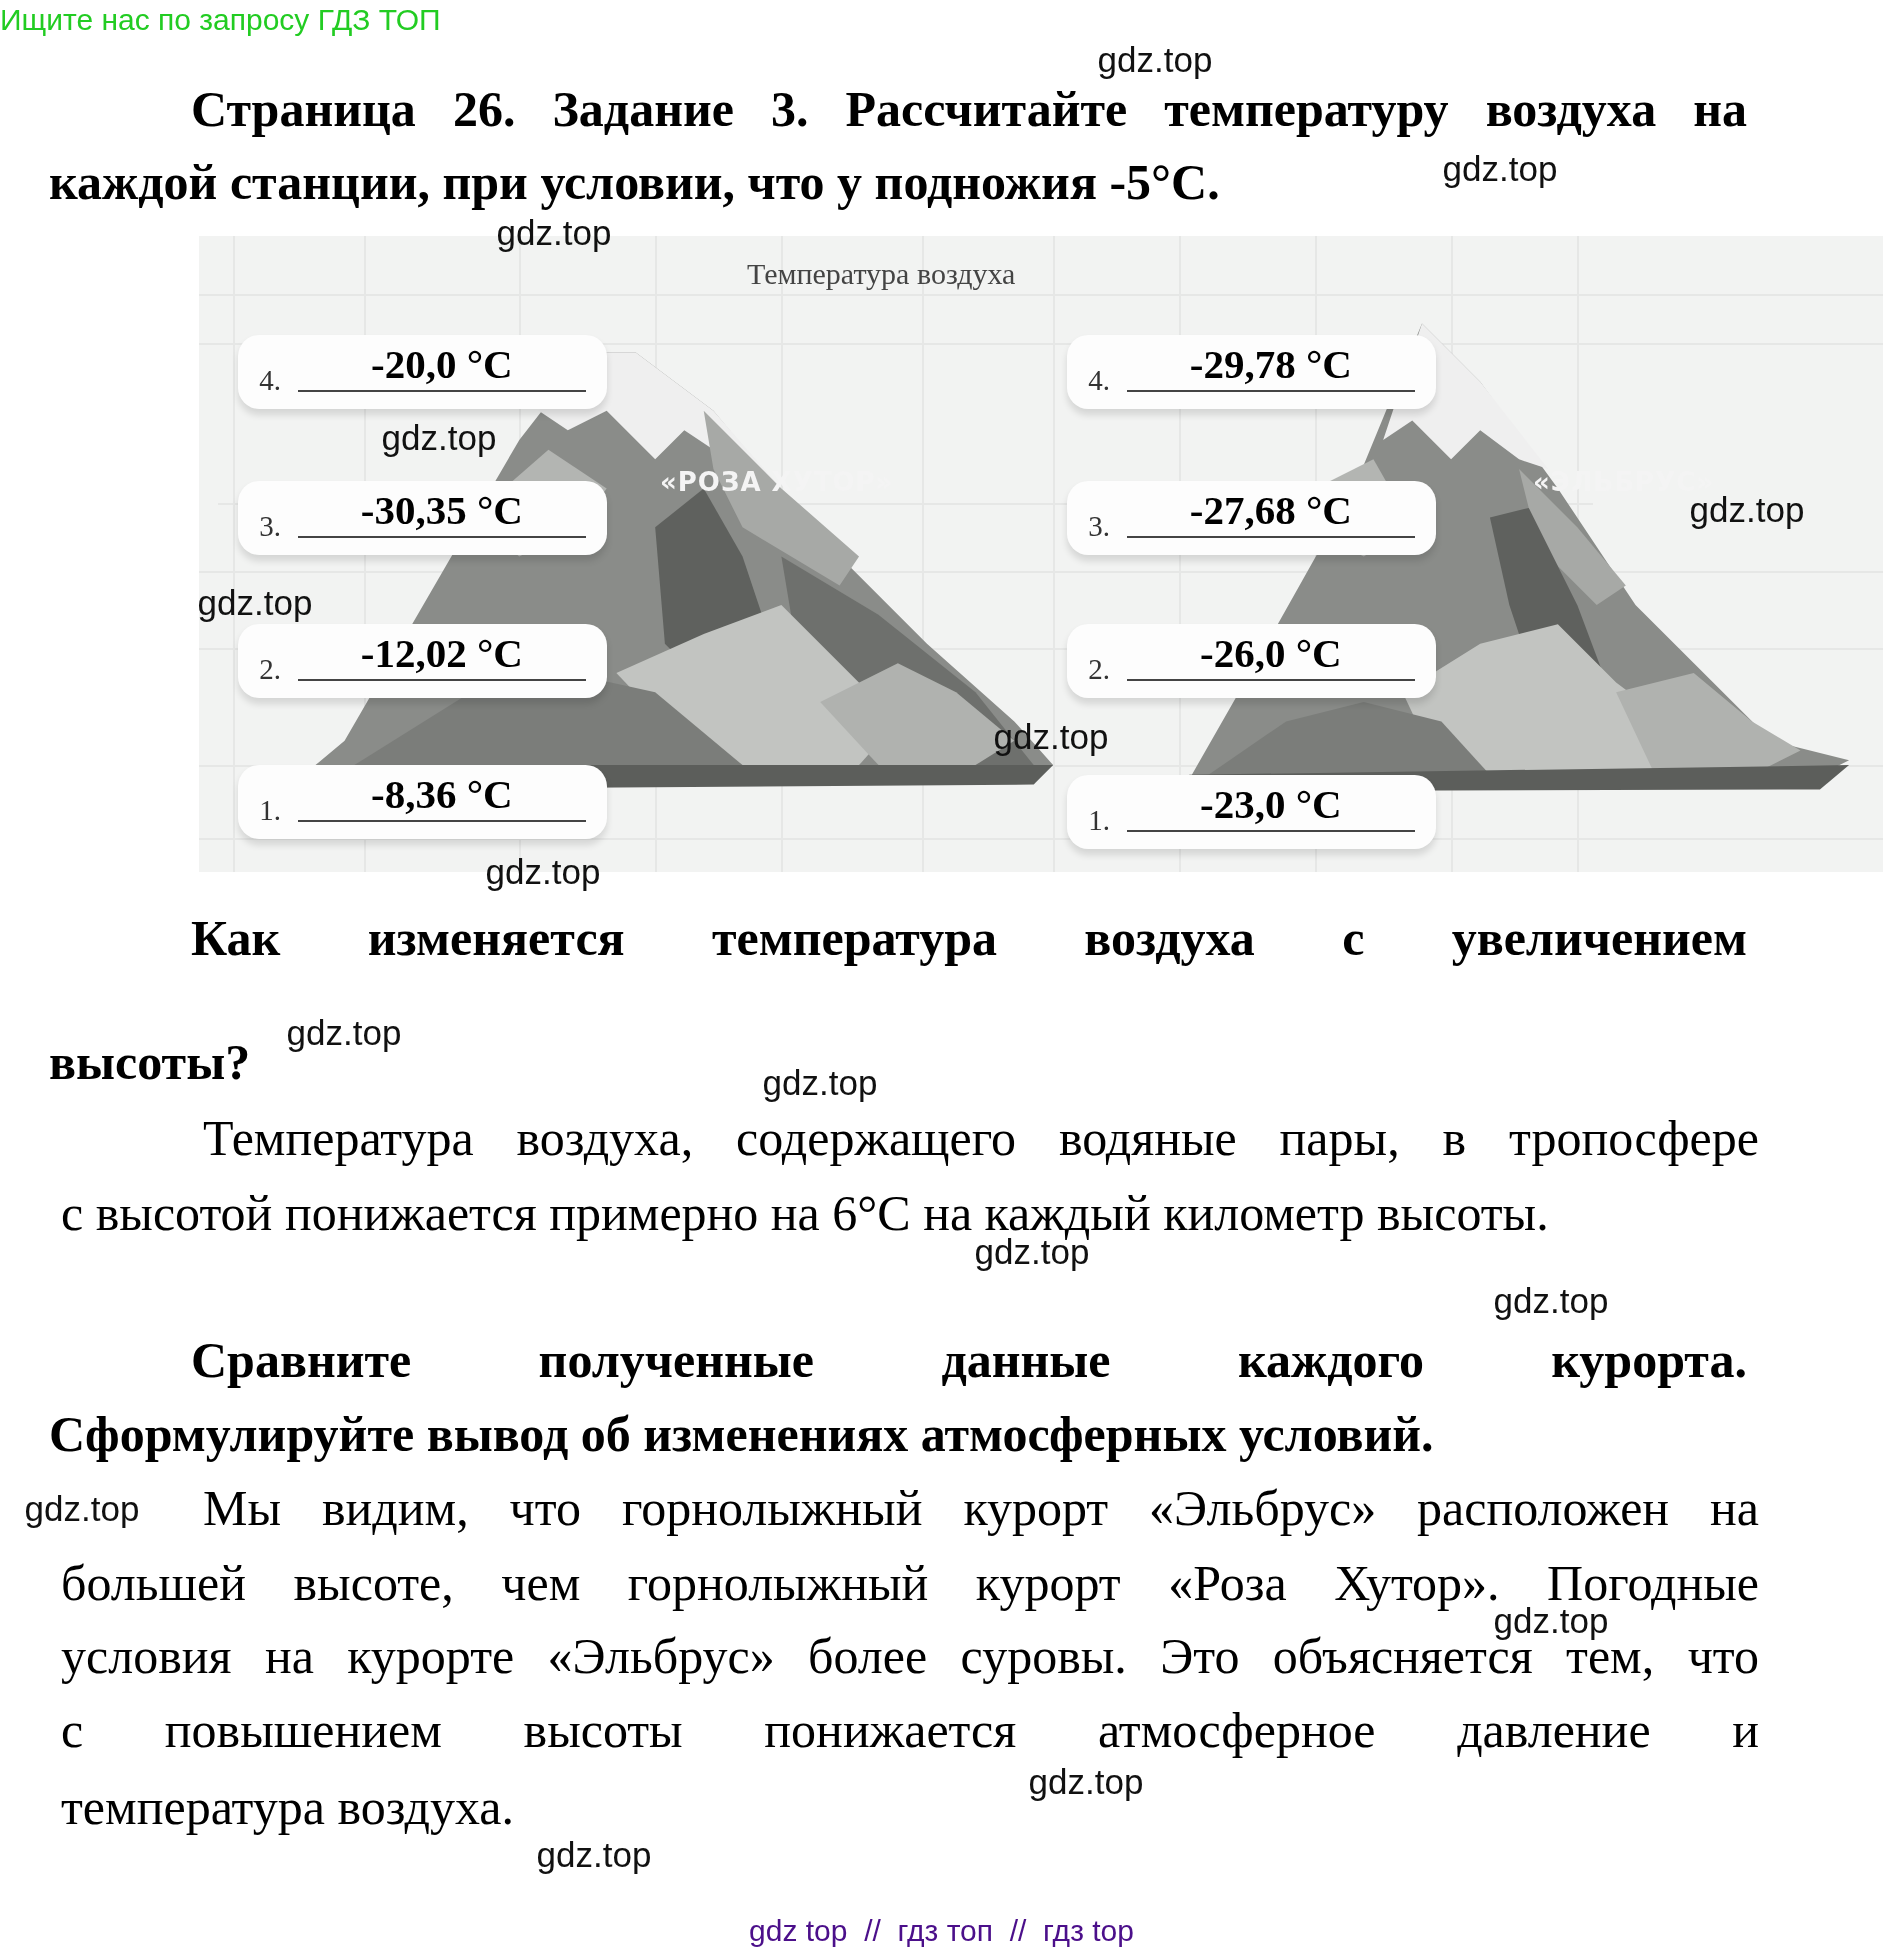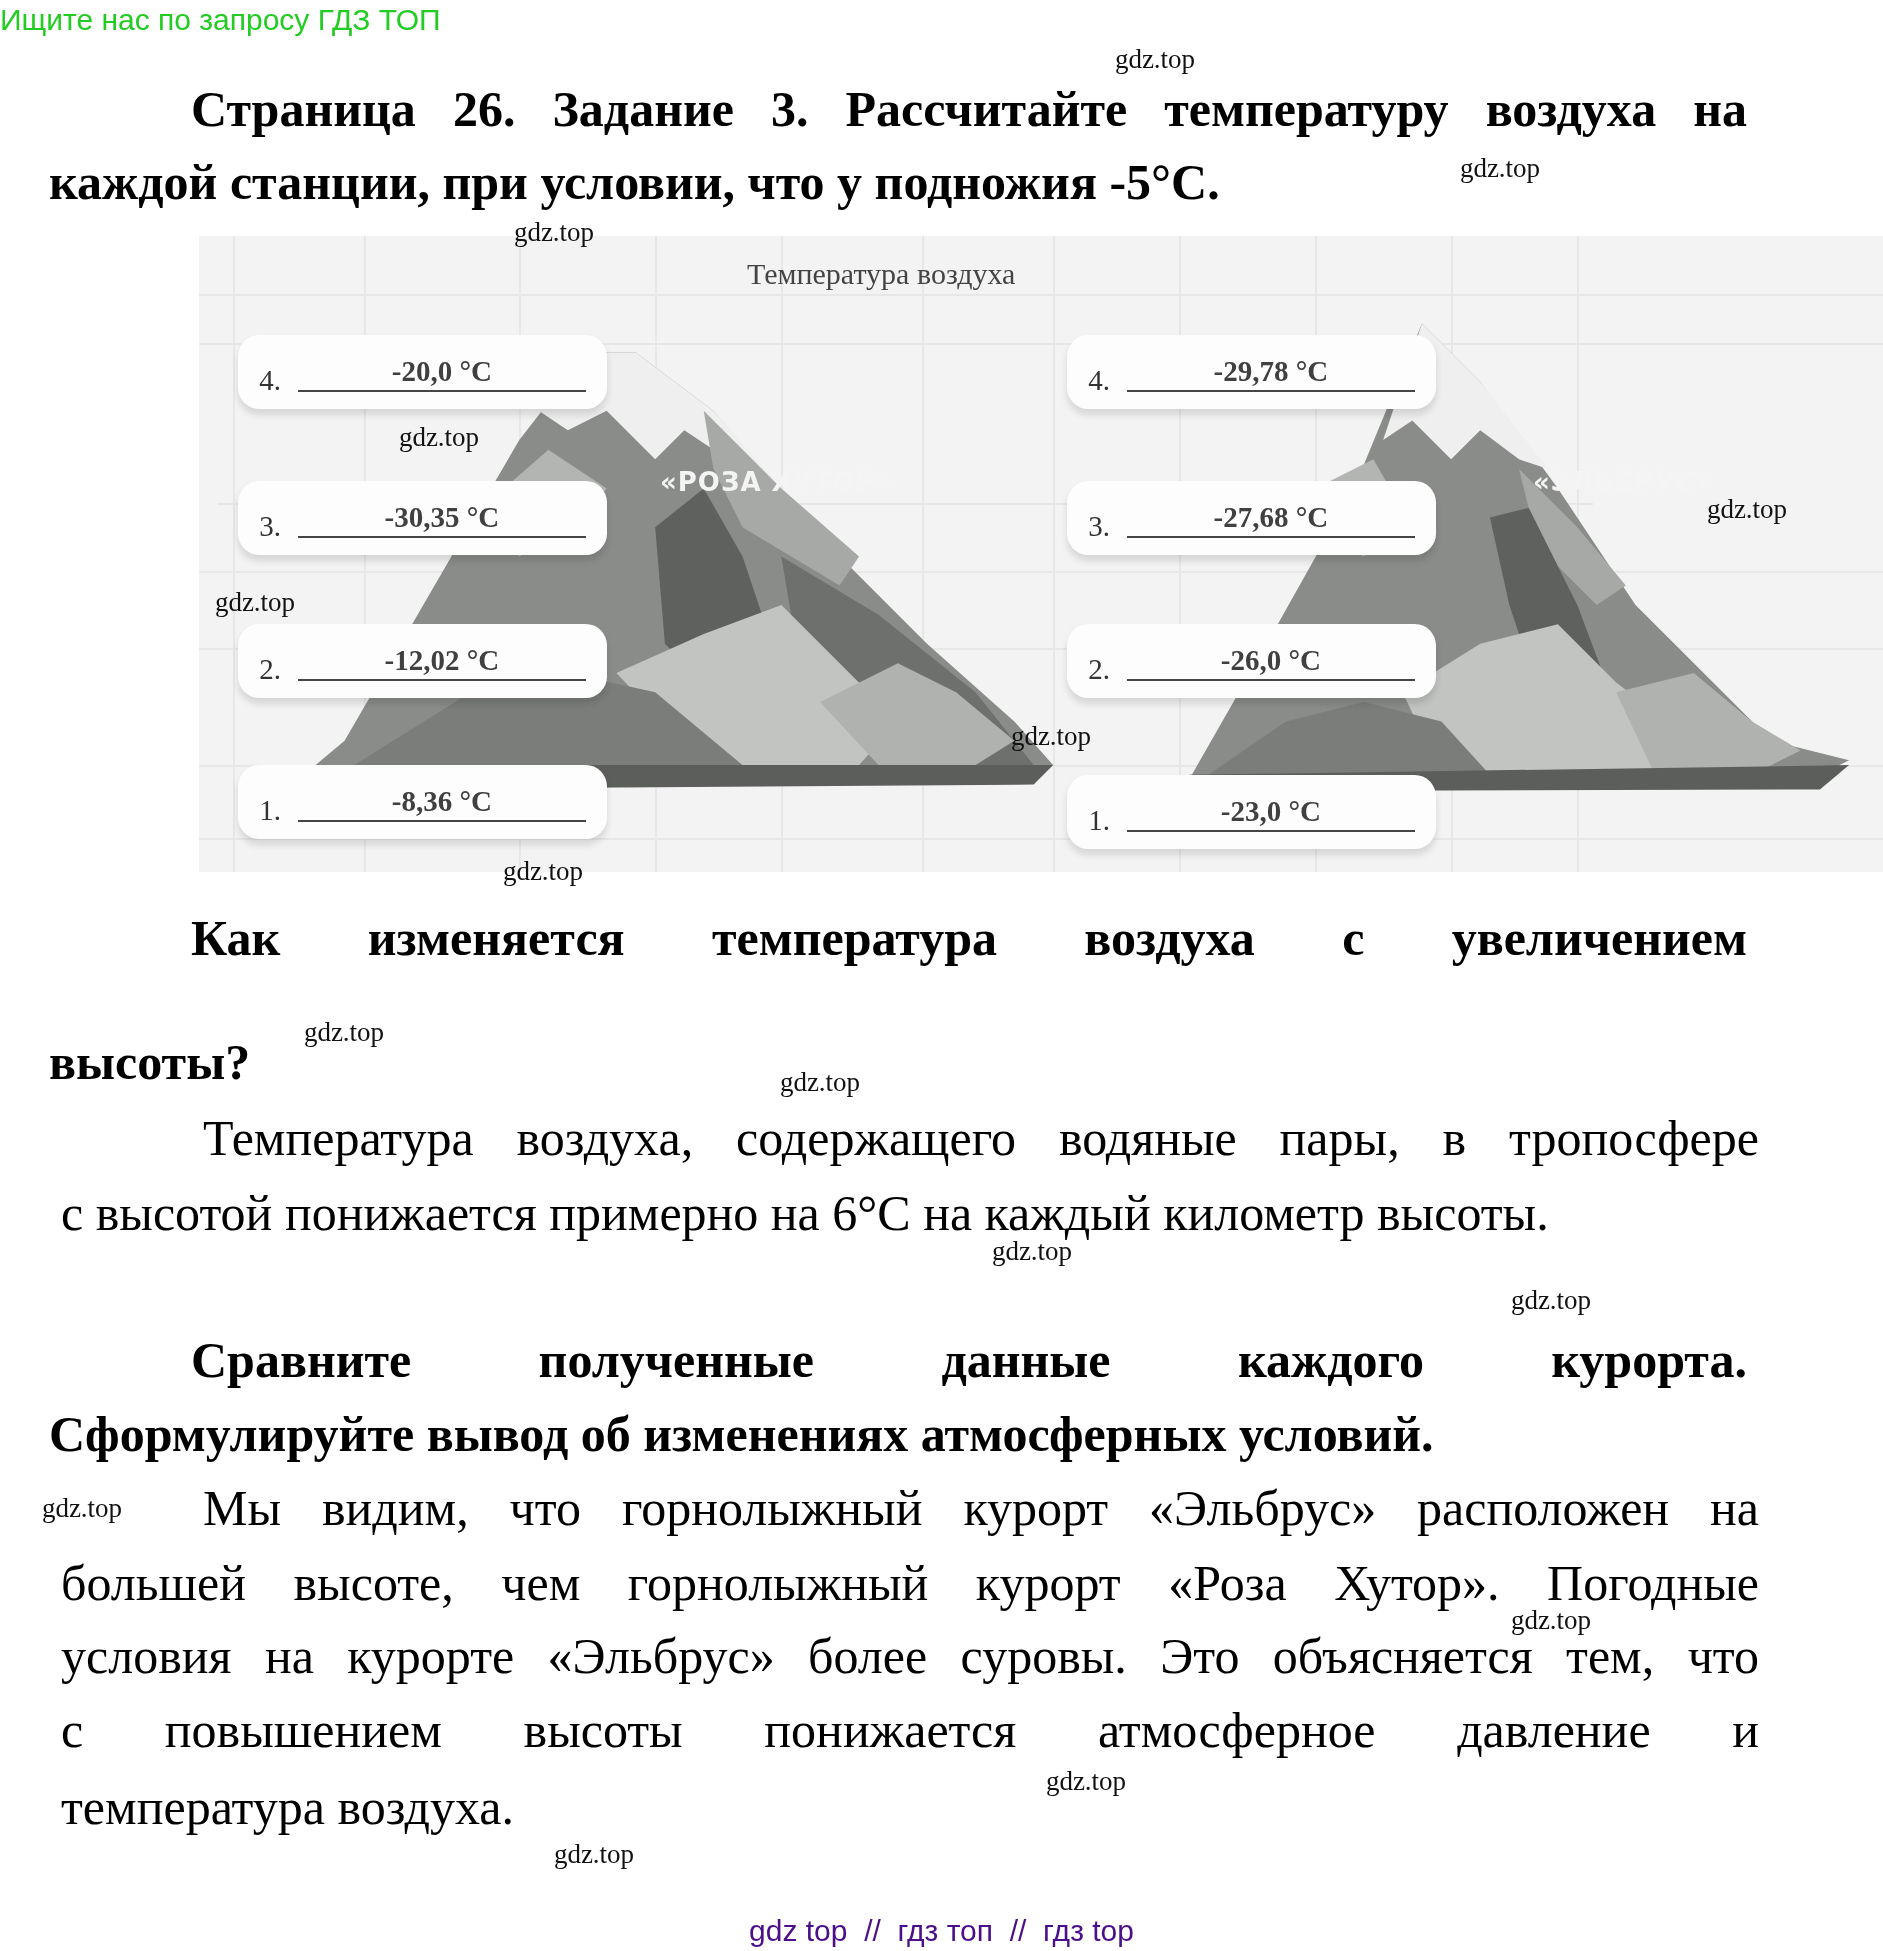--- a/index.html
+++ b/index.html
@@ -1,33 +1,33 @@
 <!DOCTYPE html>
 <html><head>
 <meta charset="utf-8">
 <style>
   html, body { margin:0; padding:0; background:#ffffff; }
   body { width:1883px; height:1951px; position:relative; overflow:hidden; font-family:"Liberation Serif", serif; color:#000; }
   .abs { position:absolute; }
   .promo { left:0; width:1883px; top:0; font-family:"Liberation Sans", sans-serif; font-size:30px; color:#22cc22; line-height:35px; }
-  .wm { font-family:Liberation Serif, serif; font-size:27px; color:#111; line-height:29px; white-space:nowrap; transform:translate(-50%,-50%); }
+  .wm { font-family:Liberation Sans, sans-serif; font-size:35px; color:#111; line-height:29px; white-space:nowrap; transform:translate(-50%,-50%); }
   .h-line { left:49px; width:1698px; font-weight:bold; font-size:50px; line-height:58px; white-space:nowrap; }
   .justify { text-align:justify; text-align-last:justify; }
   .indent { padding-left:142px; box-sizing:border-box; }
   .p-line { left:61px; width:1698px; font-size:50px; line-height:58px; white-space:nowrap; }
   
   .figure { left:199px; top:236px; width:1685px; height:636px; background:#f2f3f2; overflow:hidden; }
   .figure .grid-v { position:absolute; top:0; bottom:0; width:1.9px; background:#e6e7e6; }
   .figure .grid-h { position:absolute; left:0; right:0; height:1.9px; background:#e6e7e6; }
   .fig-title { position:absolute; font-size:30px; color:#444; white-space:nowrap; }
   .mnt-label { position:absolute; font-family:"DejaVu Sans", sans-serif; font-size:26px; font-weight:bold; color:#f4f4f4; letter-spacing:1px; white-space:nowrap; }
   .station { position:absolute; width:369px; height:74px; background:#fdfdfd; border-radius:21.3px; box-shadow:0 5.8px 7.8px rgba(0,0,0,0.12); }
   .station .num { position:absolute; left:21.3px; bottom:11.6px; font-size:29px; color:#333; }
   .station .line { position:absolute; left:60px; right:21.3px; bottom:17.5px; height:1.9px; background:#444; }
-  .station .val { position:absolute; left:60px; right:21.3px; bottom:21.3px; text-align:center; font-size:29px; font-weight:bold; color:#404040; white-space:nowrap; }
+  .station .val { position:absolute; left:60px; right:21.3px; bottom:21.3px; text-align:center; font-size:41px; font-weight:bold; color:#000000; white-space:nowrap; }
   .footer { left:0; width:1883px; top:1914px; text-align:center; font-family:"Liberation Sans", sans-serif; font-size:30px; color:#4b0f8a; white-space:pre; }
 </style>
 </head>
 <body>
 
 <div class="abs promo" style="top:1.9px;">Ищите нас по запросу ГДЗ ТОП</div>
 
 <div class="abs h-line indent justify" style="top:80px;">Страница 26. Задание 3. Рассчитайте температуру воздуха на</div>
 <div class="abs h-line" style="top:153px;">каждой станции, при условии, что у подножия -5°C.</div>
 

